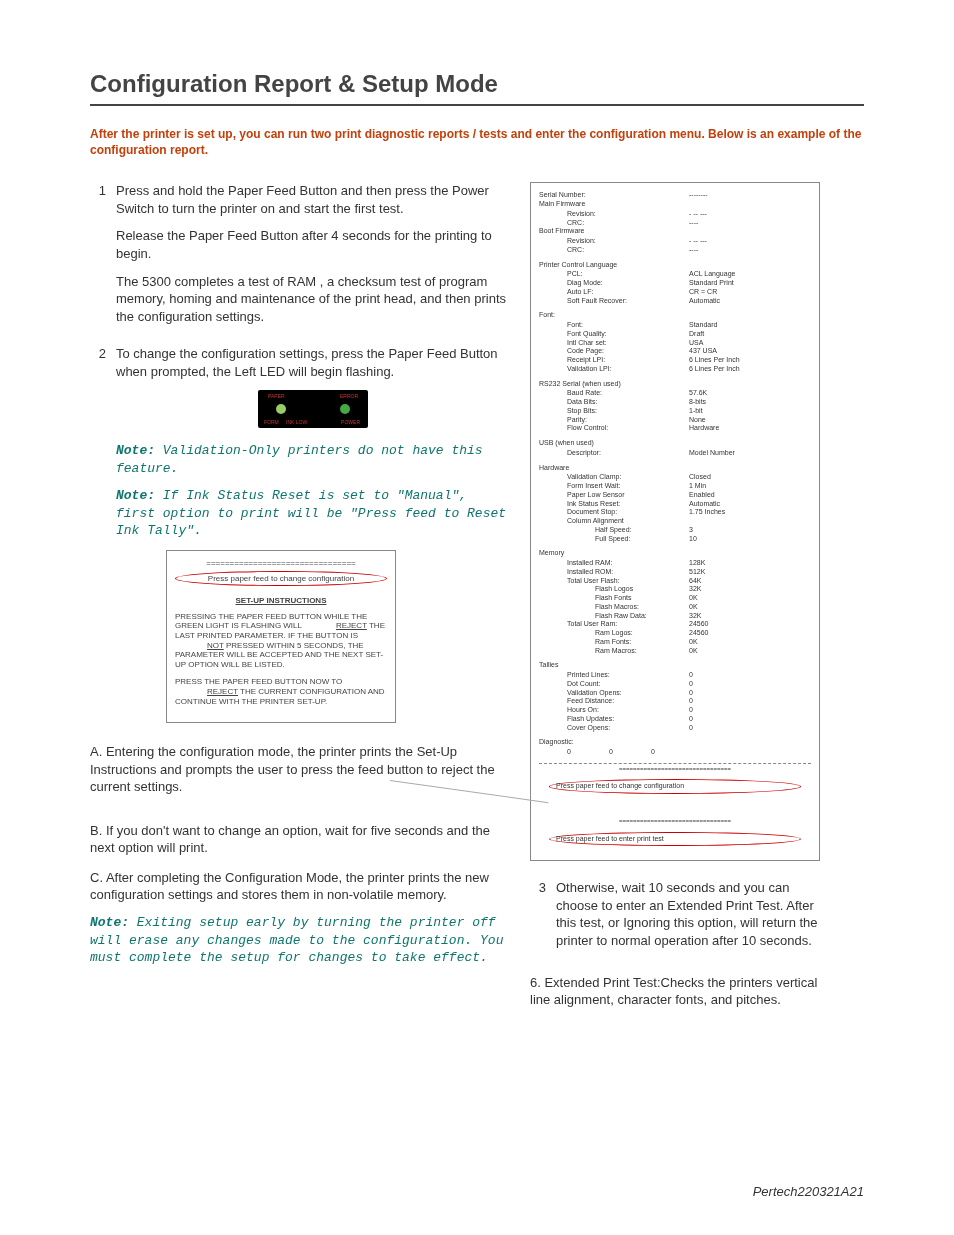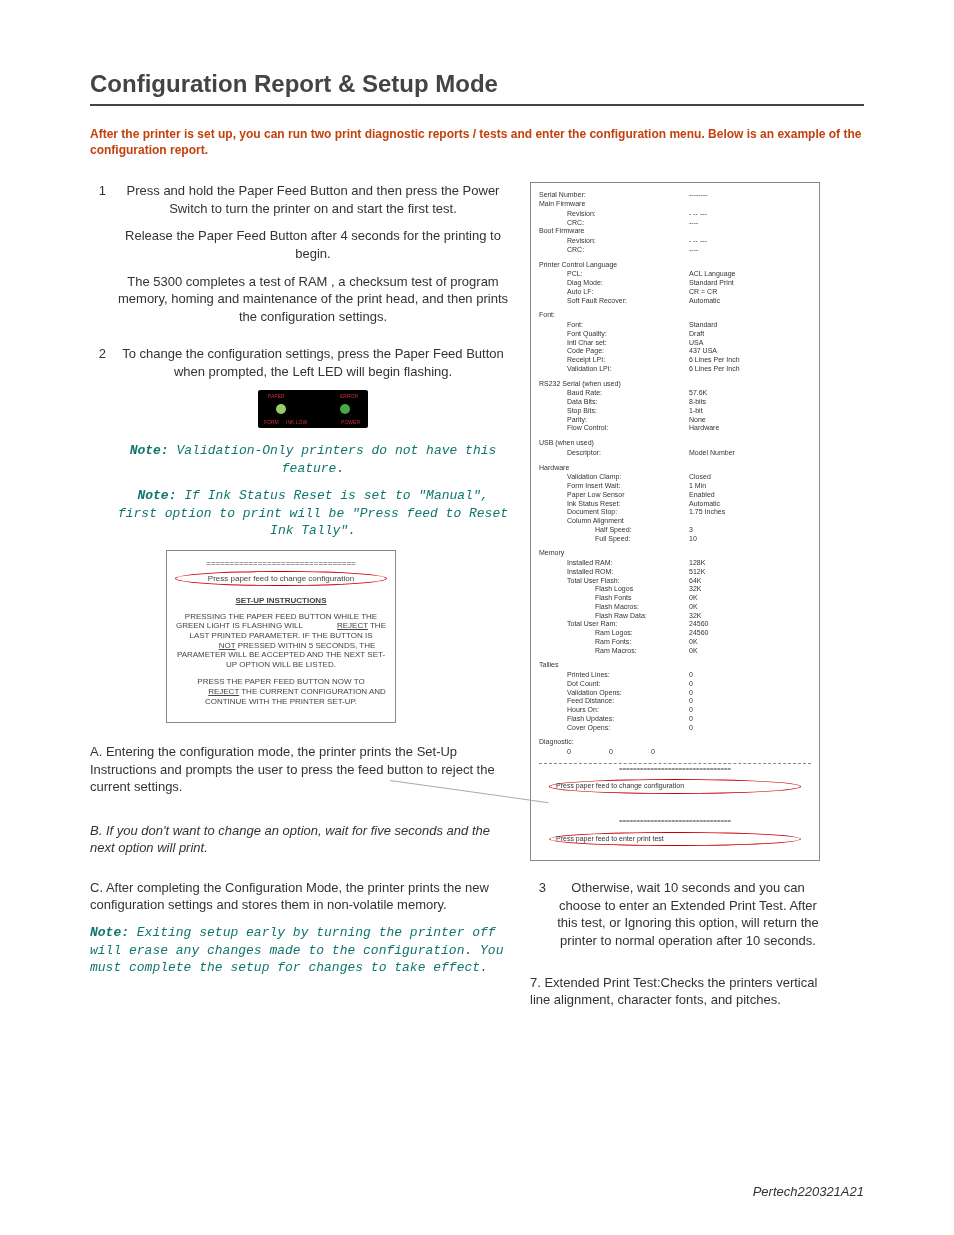--- a/index.html
+++ b/index.html
@@ -30,21 +30,21 @@
     line-height: 1.35;
     margin-bottom: 24px;
     color: #c2410c;
   }
   .columns { display: flex; gap: 20px; }
   .left-col { flex: 0 0 420px; font-size: 13px; line-height: 1.35; }
   .right-col { flex: 0 0 290px; }
   .num-row { display: flex; gap: 10px; margin-bottom: 10px; }
   .num-row .num { flex: 0 0 16px; text-align: right; }
   .num-row .body { flex: 1; }
-  .body p { margin-bottom: 10px; text-align: center; }
+  .body p { margin-bottom: 10px; }
   .note { font-style: italic; color: #0f766e; font-family: Liberation Mono, monospace; }
   .note strong { font-style: italic; font-weight: bold; }
   .led-panel {
     width: 110px; height: 38px; margin: 8px auto 14px auto;
     background: #000; border-radius: 2px; position: relative;
   }
   .led-panel .led { position: absolute; width: 10px; height: 10px; border-radius: 50%; }
   .led-panel .led.ink { background: #9c6; left: 18px; top: 14px; }
   .led-panel .led.err { background: #4a4; right: 18px; top: 14px; }
   .led-panel .lbl { position: absolute; font-size: 5px; color: #c33; }
@@ -145,21 +145,21 @@
             <span>PRESSING THE PAPER FEED BUTTON WHILE THE GREEN LIGHT IS FLASHING WILL </span><span class="u">REJECT</span><span> THE LAST PRINTED PARAMETER. IF THE BUTTON IS </span><span class="u">NOT</span><span> PRESSED WITHIN 5 SECONDS, THE PARAMETER WILL BE ACCEPTED AND THE NEXT SET-UP OPTION WILL BE LISTED.</span>
           </p>
           <p>
             <span>PRESS THE PAPER FEED BUTTON NOW TO </span><span class="u">REJECT</span><span> THE CURRENT CONFIGURATION AND CONTINUE WITH THE PRINTER SET-UP.</span>
           </p>
         </div>
       </div>
     </div>
 
     <p style="margin-bottom:26px;">A. Entering the configuration mode, the printer prints the Set-Up Instructions and prompts the user to press the feed button to reject the current settings.</p>
-    <p style="margin-bottom:22px;font-style:italic;">B. If you don't want to change an option, wait for five seconds and the next option will print.</p>
+    <p style="margin-bottom:12px;">B. If you don't want to change an option, wait for five seconds and the next option will print.</p>
     <p style="margin-bottom:10px;">C. After completing the Configuration Mode, the printer prints the new configuration settings and stores them in non-volatile memory.</p>
     <p class="note">
       <strong>Note:</strong><span> Exiting setup early by turning the printer off will erase any changes made to the configuration. You must complete the setup for changes to take effect.</span>
     </p>
 
   </div>
 
   <div class="right-col">
     <div class="config-report">
 
@@ -414,21 +414,21 @@
       <div class="red-oval">Press paper feed to enter print test</div>
     </div>
 
     <div class="right-text">
       <div class="num-row">
         <div class="num">3</div>
         <div class="body">
             <p>Otherwise, wait 10 seconds and you can choose to enter an Extended Print Test. After this test, or Ignoring this option, will return the printer to normal operation after 10 seconds.</p>
           </div>
       </div>
-      <p>7. Extended Print Test:Checks the printers vertical line alignment, character fonts, and pitches.</p>
+      <p>6. Extended Print Test:Checks the printers vertical line alignment, character fonts, and pitches.</p>
     </div>
   </div>
 </div>
 
 <div class="callout-line"></div>
 
 <div class="footer">
   <span>Pertech</span>
   <span>220321A</span>
   <span>21</span>

